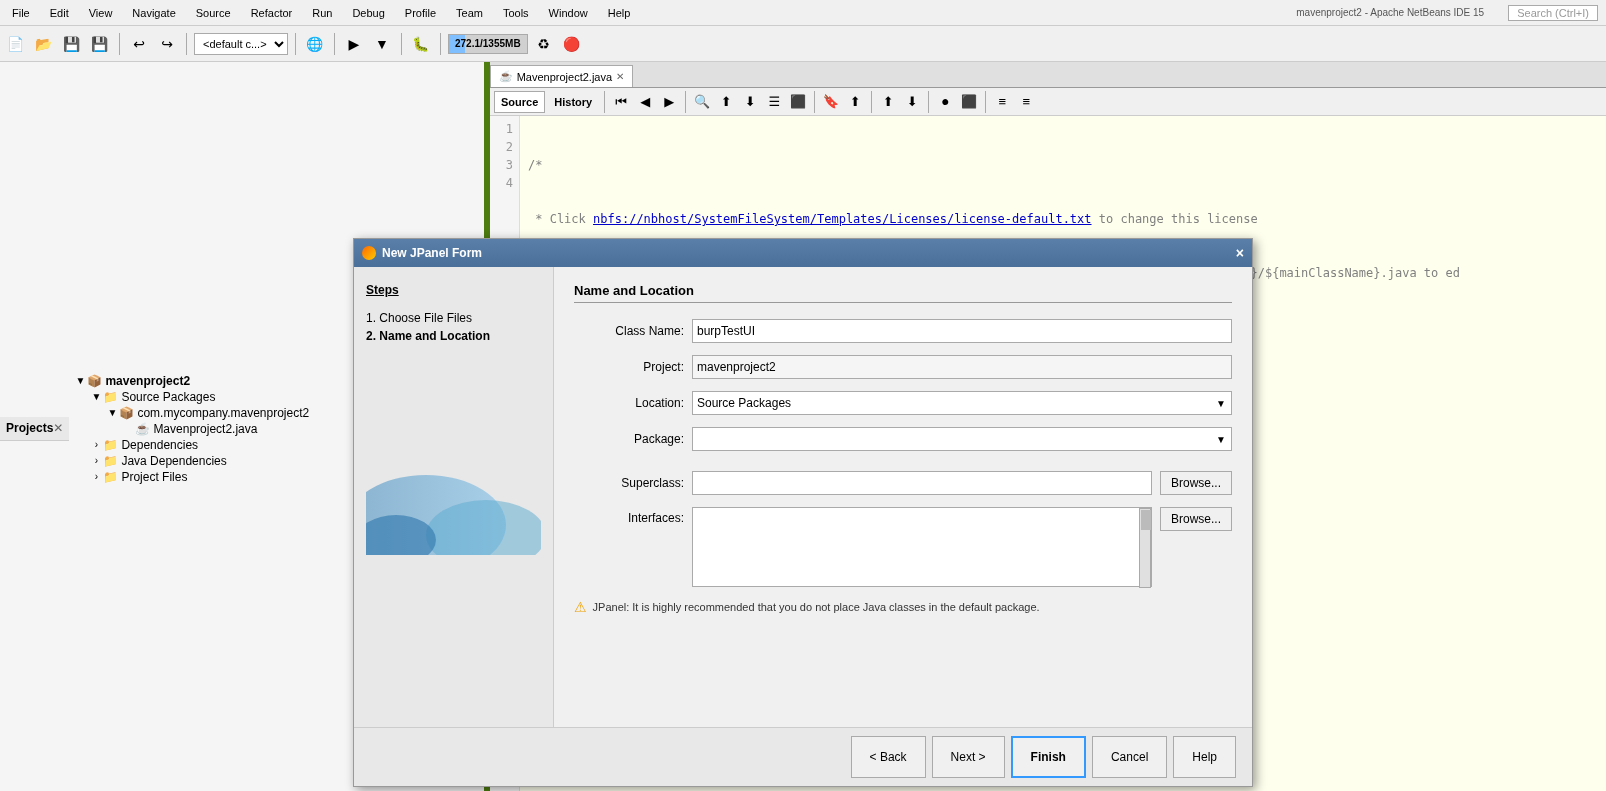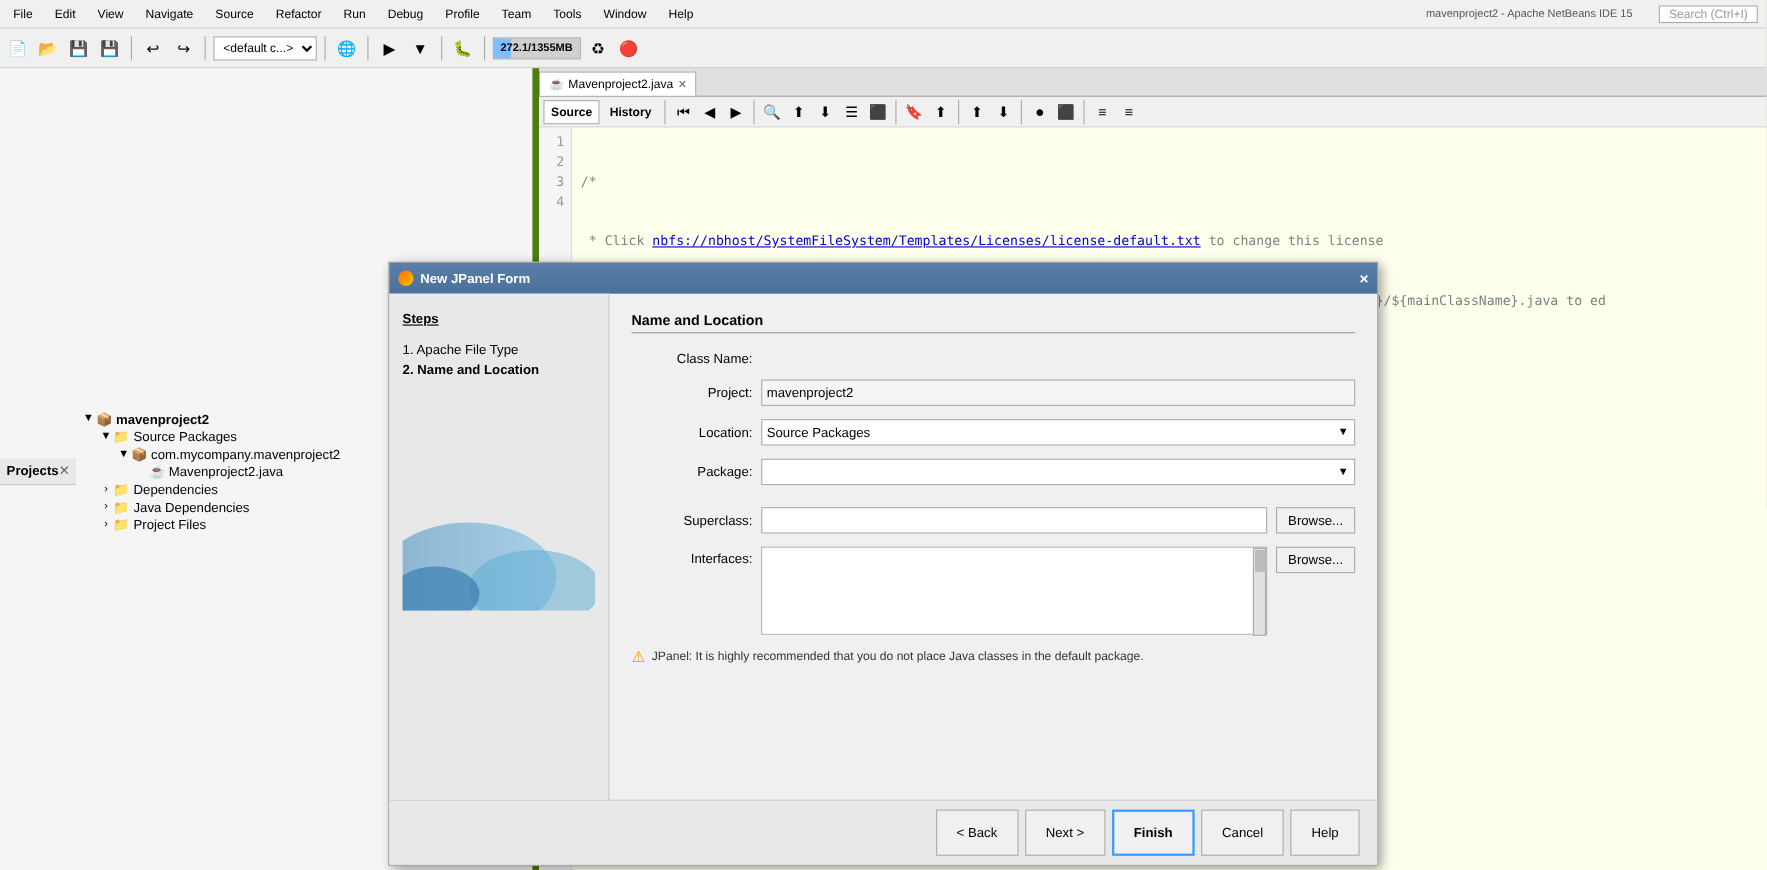--- a/index.html
+++ b/index.html
@@ -592,21 +592,21 @@
       </div>
       <button class="dialog-close-btn">×</button>
     </div>
 
     <div class="dialog-body">
 
       <div class="dialog-steps">
         <div class="dialog-steps-title">Steps</div>
         <div class="dialog-step">
           <span>1. </span>
-          <span>Apache File Type</span>
+          <span>Choose File Files</span>
         </div>
         <div class="dialog-step active">
           <span>2. </span>
           <span>Name and Location</span>
         </div>
         <div style="flex:1; padding-top: 100px;">
           <svg width="175" height="110" viewBox="0 0 175 110">
             <defs>
               <linearGradient id="waveGrad" x1="0" y1="0" x2="1" y2="0">
                 <stop offset="0%" stop-color="#4a8fc0"></stop>
@@ -618,20 +618,21 @@
             <ellipse cx="30" cy="95" rx="40" ry="25" fill="#3a7fb0" opacity="0.7"></ellipse>
           </svg>
         </div>
       </div>
 
       <div class="dialog-main">
         <div class="dialog-section-title">Name and Location</div>
 
         <div class="form-row">
           <label class="form-label">Class Name:</label>
+          <input class="form-input" type="text" value="burpTestUI" style="">
         </div>
 
         <div class="form-row">
           <label class="form-label">Project:</label>
           <input class="form-input" type="text" value="mavenproject2" readonly="" style="background: rgb(245, 245, 245);">
         </div>
 
         <div class="form-row">
           <label class="form-label">Location:</label>
           <div class="form-select-wrapper">

